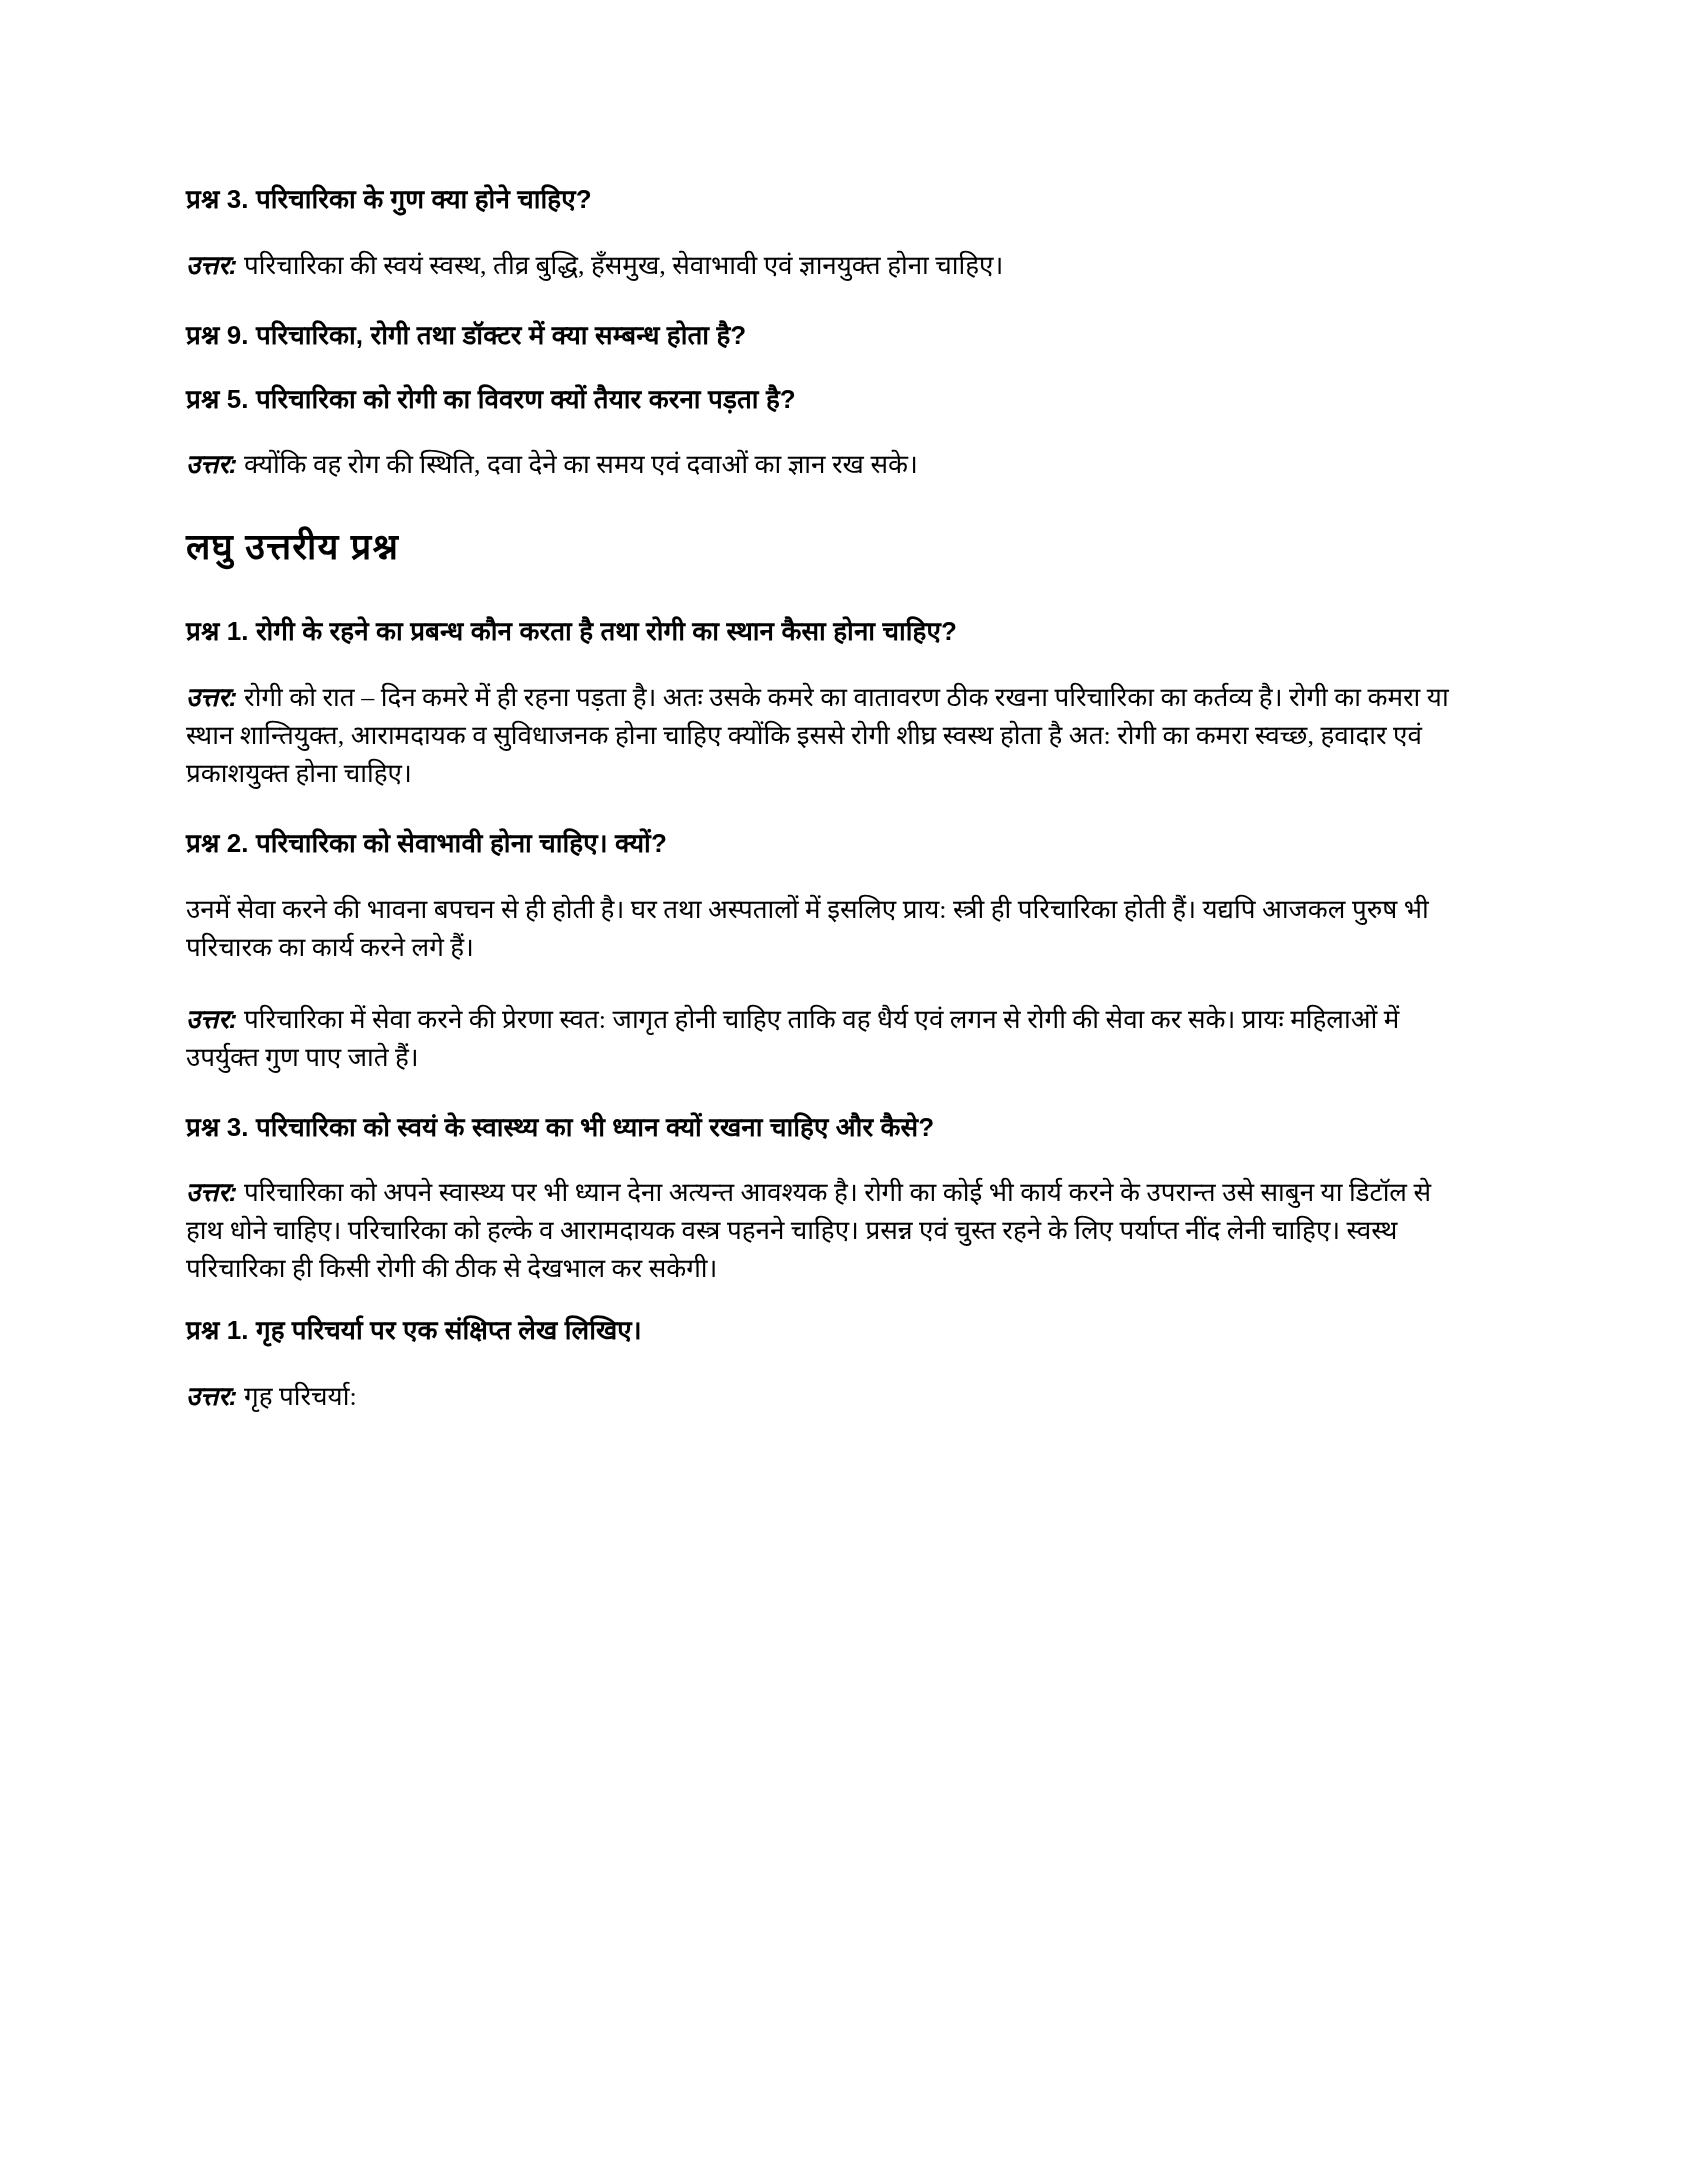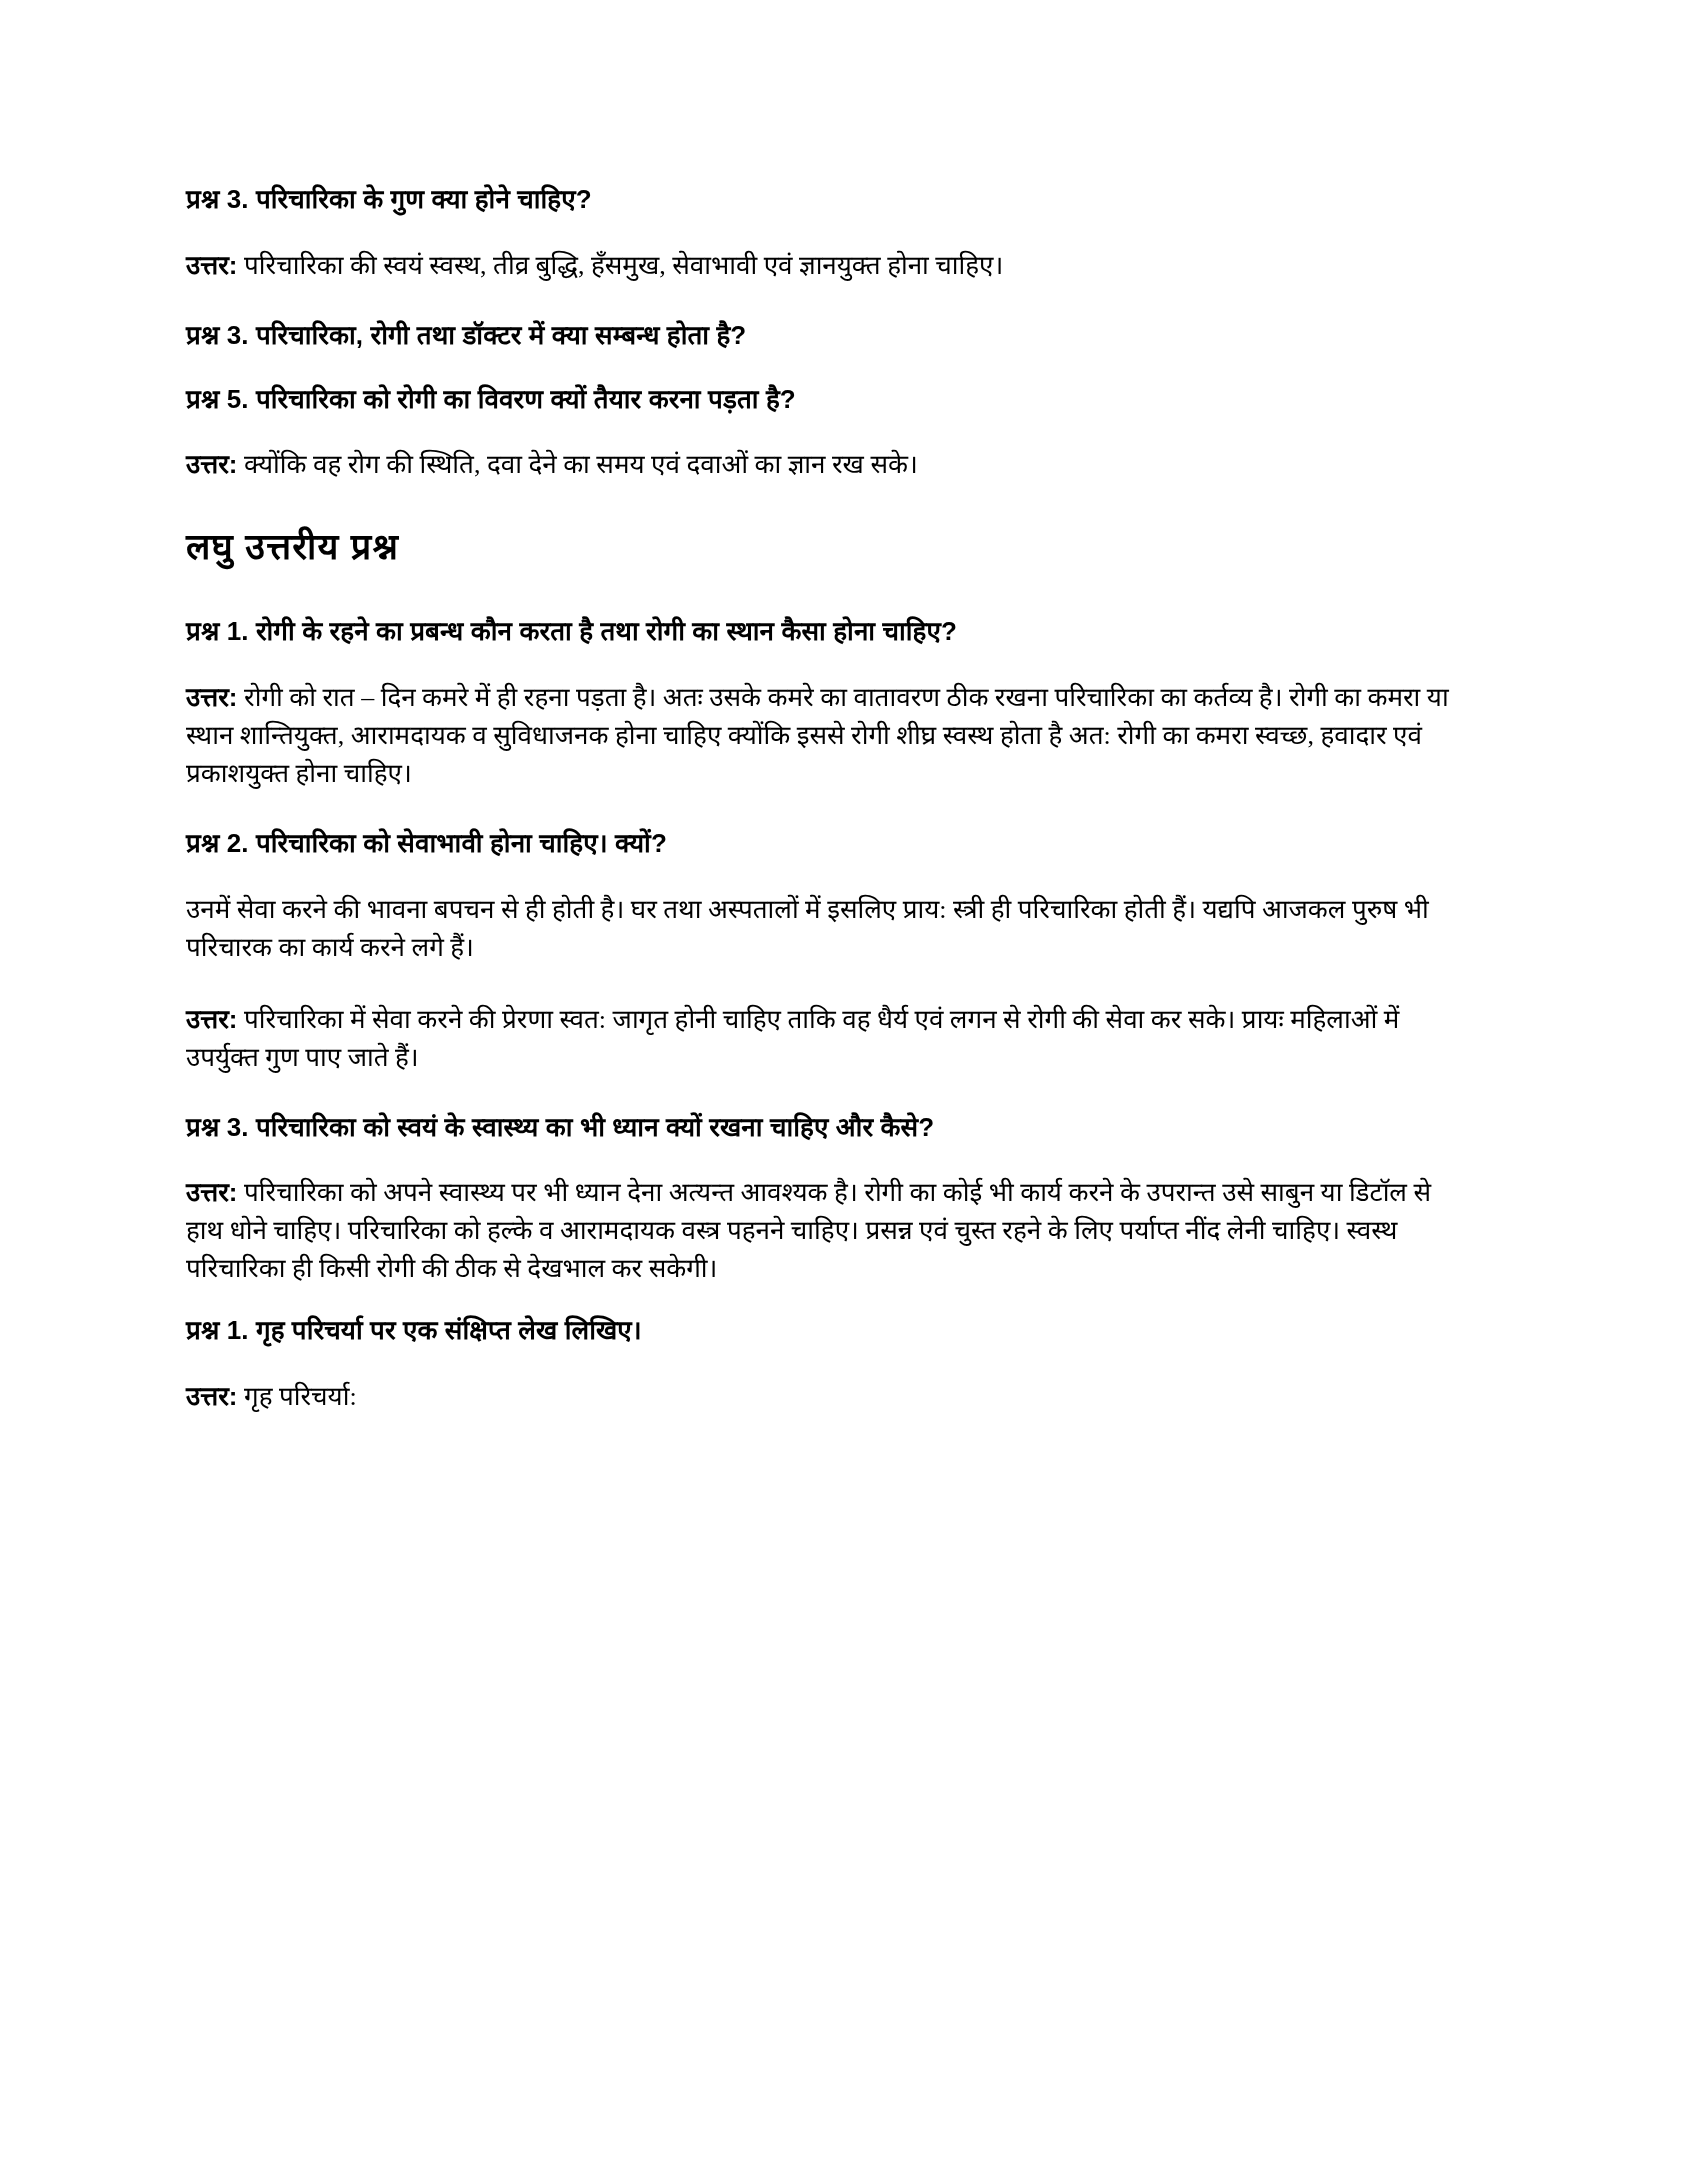--- a/index.html
+++ b/index.html
@@ -41,20 +41,21 @@
     font-family: "Liberation Serif", "DejaVu Serif", serif;
     font-size: 26px;
     line-height: 1.46;
     margin: 0 0 30px 0;
     color: #000000;
     text-align: left;
   }
   .ans .lbl {
     font-family: "Liberation Sans", "DejaVu Sans", sans-serif;
     font-weight: bold;
+    font-style: italic;
   }
   
   .gap-sm { margin-bottom: 26px; }
   .gap-md { margin-bottom: 34px; }
 
   
   .section-head {
     font-family: "Liberation Sans", "DejaVu Sans", sans-serif;
     font-weight: bold;
     font-size: 36px;
@@ -71,21 +72,21 @@
 </head>
 <body>
 
 <div class="page">
   <div class="content">
 
     <p class="q-head">प्रश्न 3. परिचारिका के गुण क्या होने चाहिए?</p>
 
     <p class="ans gap-md"><span class="lbl">उत्तर:</span><span> परिचारिका की स्वयं स्वस्थ, तीव्र बुद्धि, हँसमुख, सेवाभावी एवं ज्ञानयुक्त होना चाहिए।</span></p>
 
-    <p class="q-head">प्रश्न 3. परिचारिका, रोगी तथा डॉक्टर में क्या सम्बन्ध होता है?</p>
+    <p class="q-head">प्रश्न 9. परिचारिका, रोगी तथा डॉक्टर में क्या सम्बन्ध होता है?</p>
 
 
     <p class="q-head">प्रश्न 5. परिचारिका को रोगी का विवरण क्यों तैयार करना पड़ता है?</p>
 
     <p class="ans gap-sm"><span class="lbl">उत्तर:</span><span> क्योंकि वह रोग की स्थिति, दवा देने का समय एवं दवाओं का ज्ञान रख सके।</span></p>
 
     <h2 class="section-head">लघु उत्तरीय प्रश्न</h2>
 
     <p class="q-head">प्रश्न 1. रोगी के रहने का प्रबन्ध कौन करता है तथा रोगी का स्थान कैसा होना चाहिए?</p>
 

